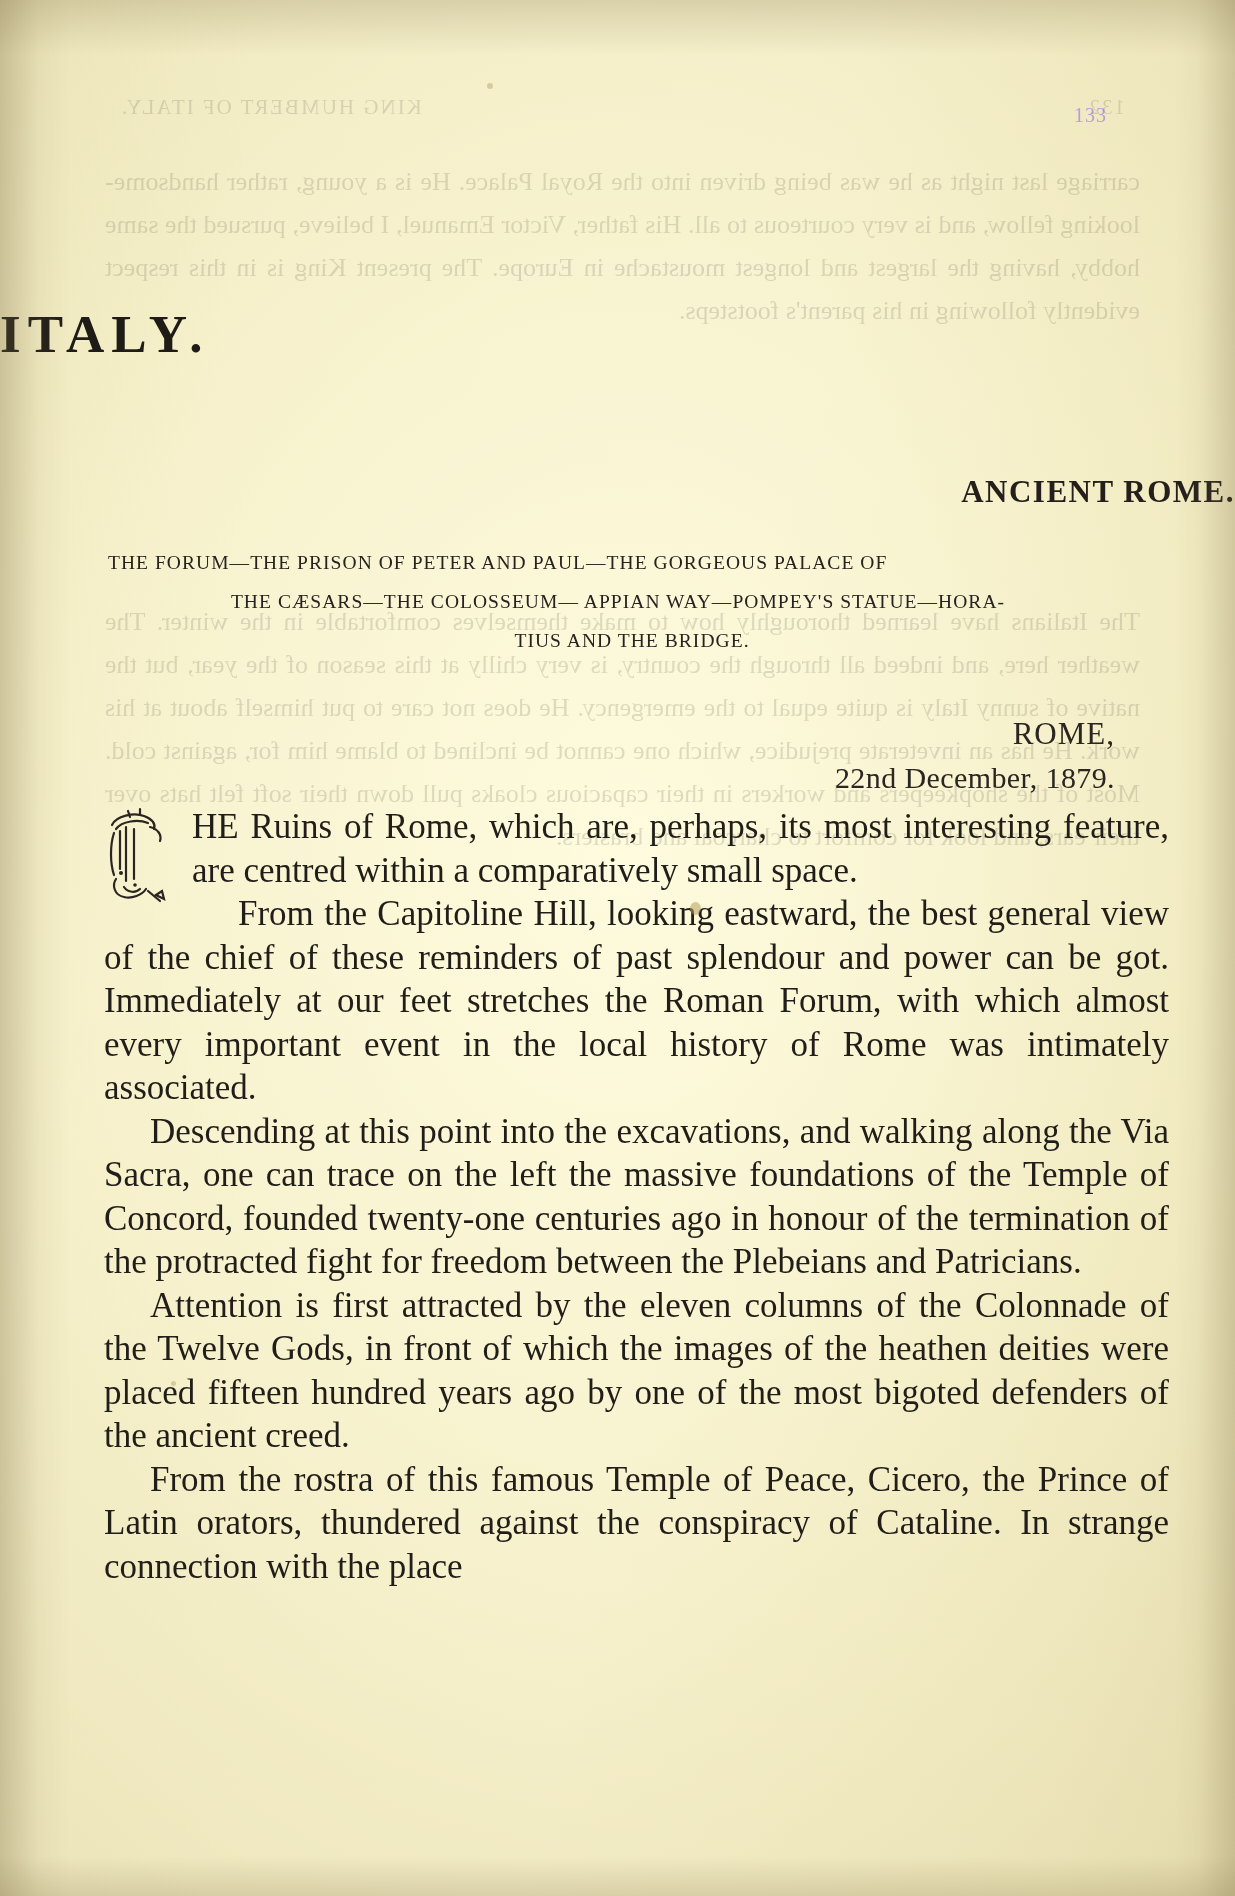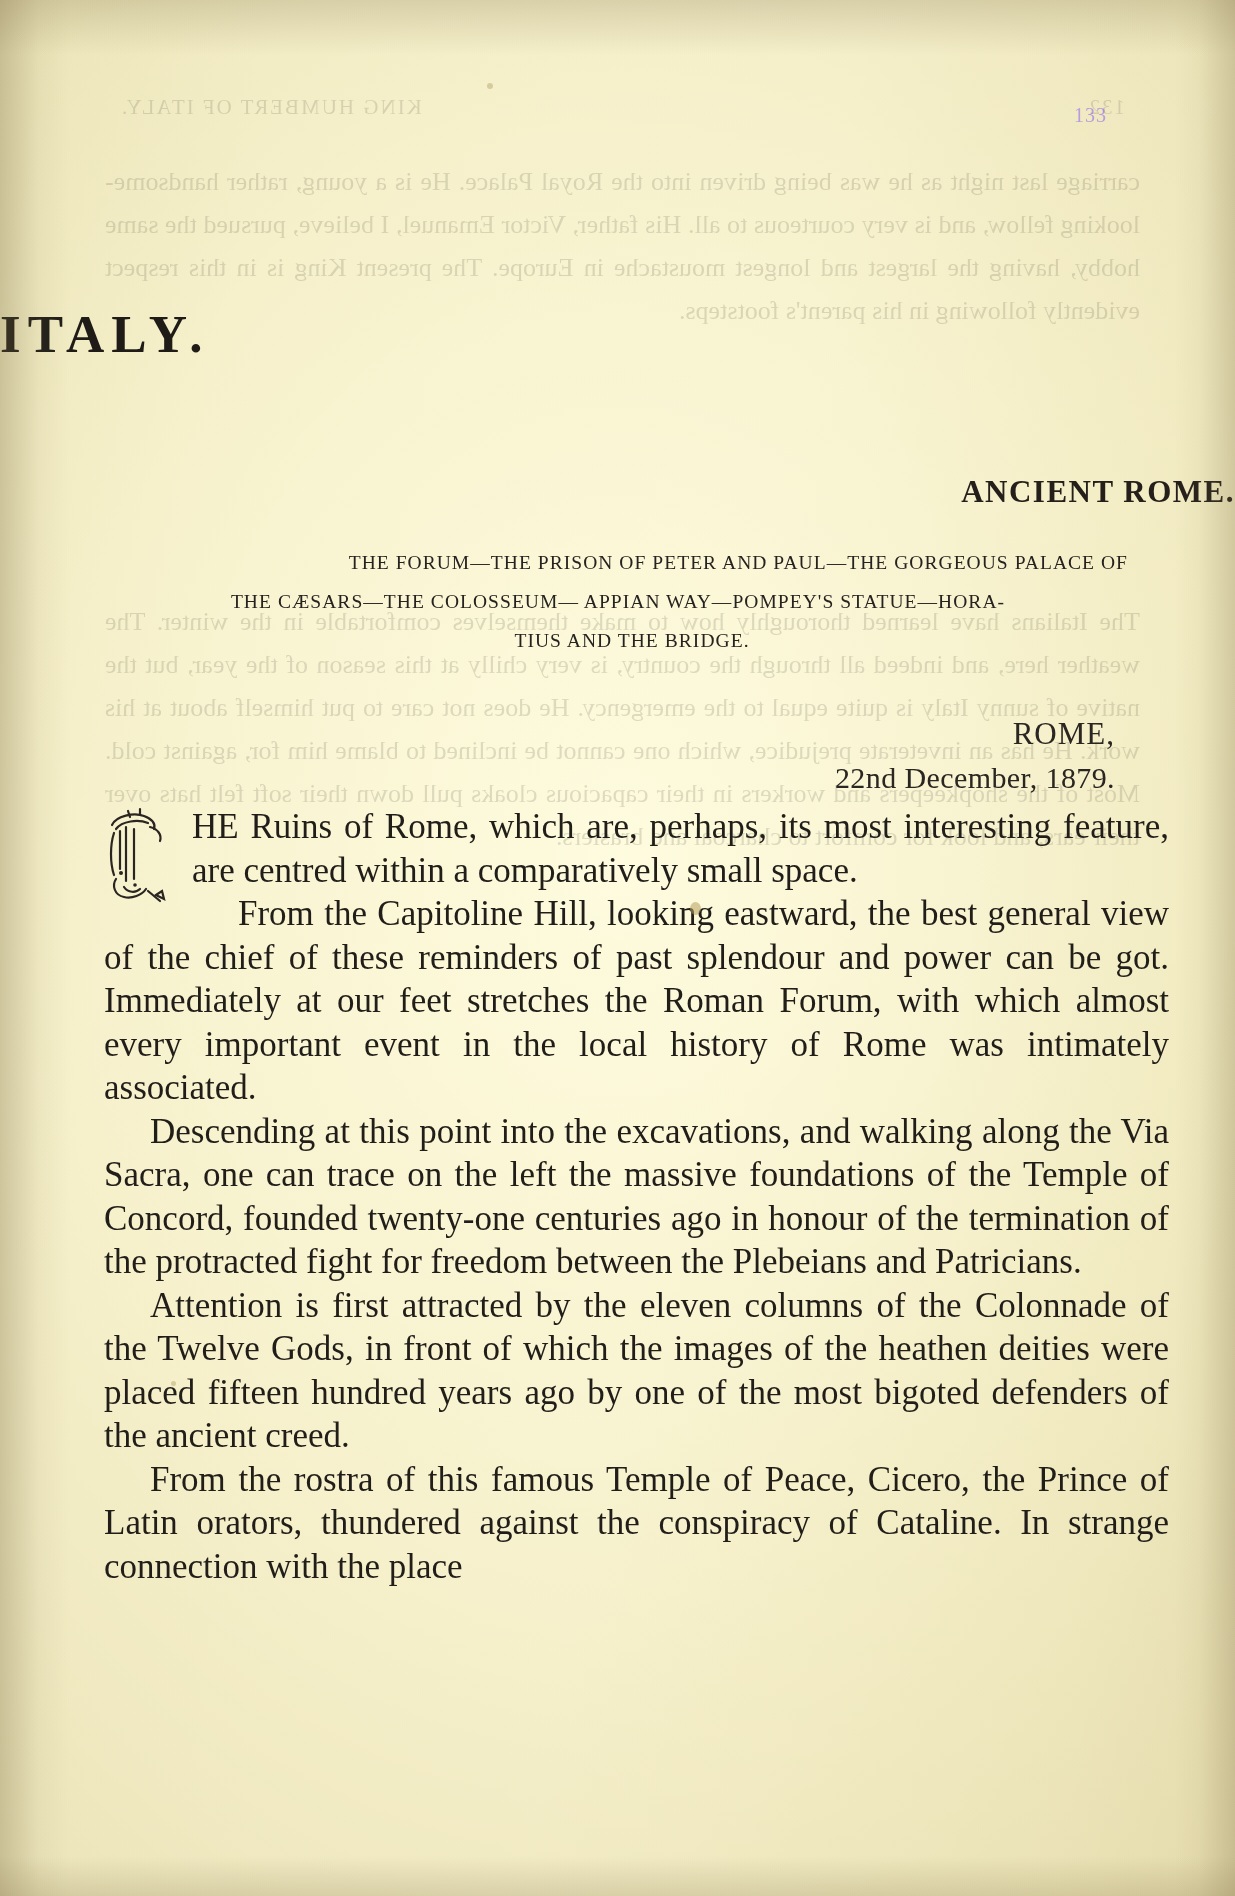--- a/index.html
+++ b/index.html
@@ -139,21 +139,21 @@
     font-size: 19.5px;
     letter-spacing: 1.05px;
     line-height: 39px;
     font-variant: small-caps;
     text-transform: uppercase;
     color: #262220;
   }
   .argument .ln {
     display: block;
   }
-  .argument .ln.l1 { text-align: right; }
+  .argument .ln.l1 { text-align: left; }
   .argument .ln.l2 { text-align: center; }
   .argument .ln.l3 { text-align: center; padding-left: 28px; }
 
   .dateline {
     position: absolute;
     top: 672px;
     right: 120px;
     text-align: right;
   }
   .dateline .place {

